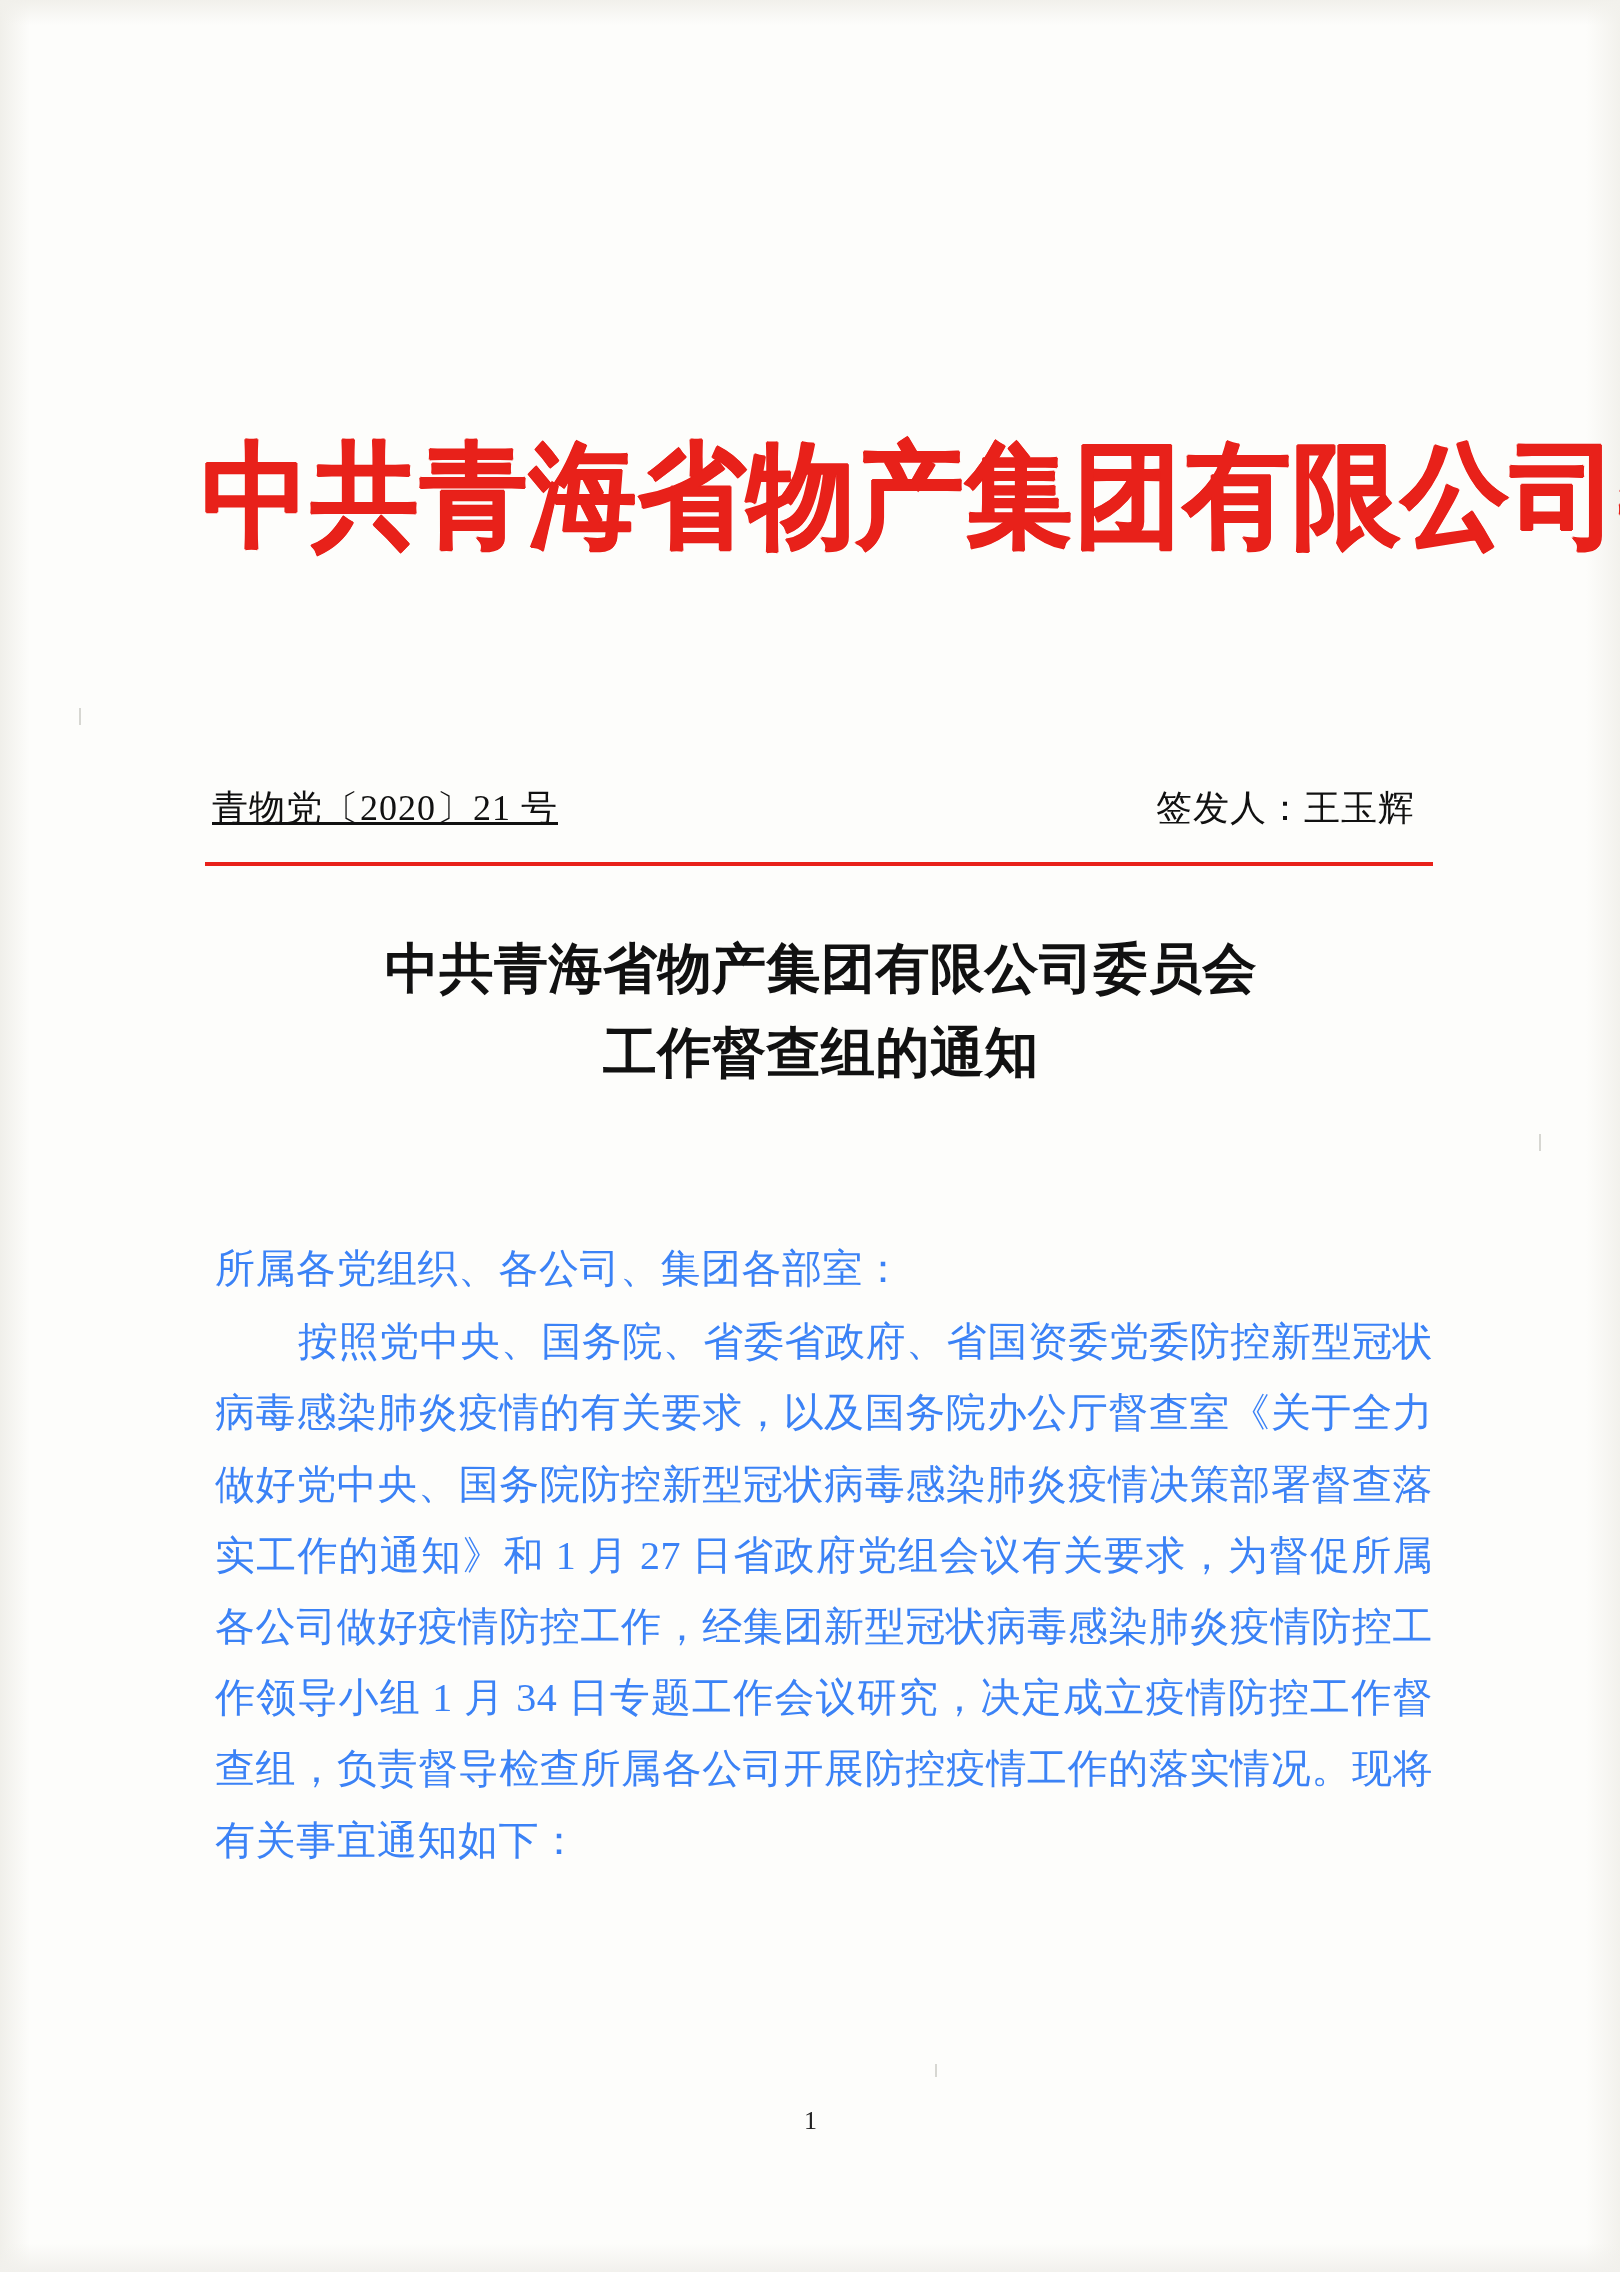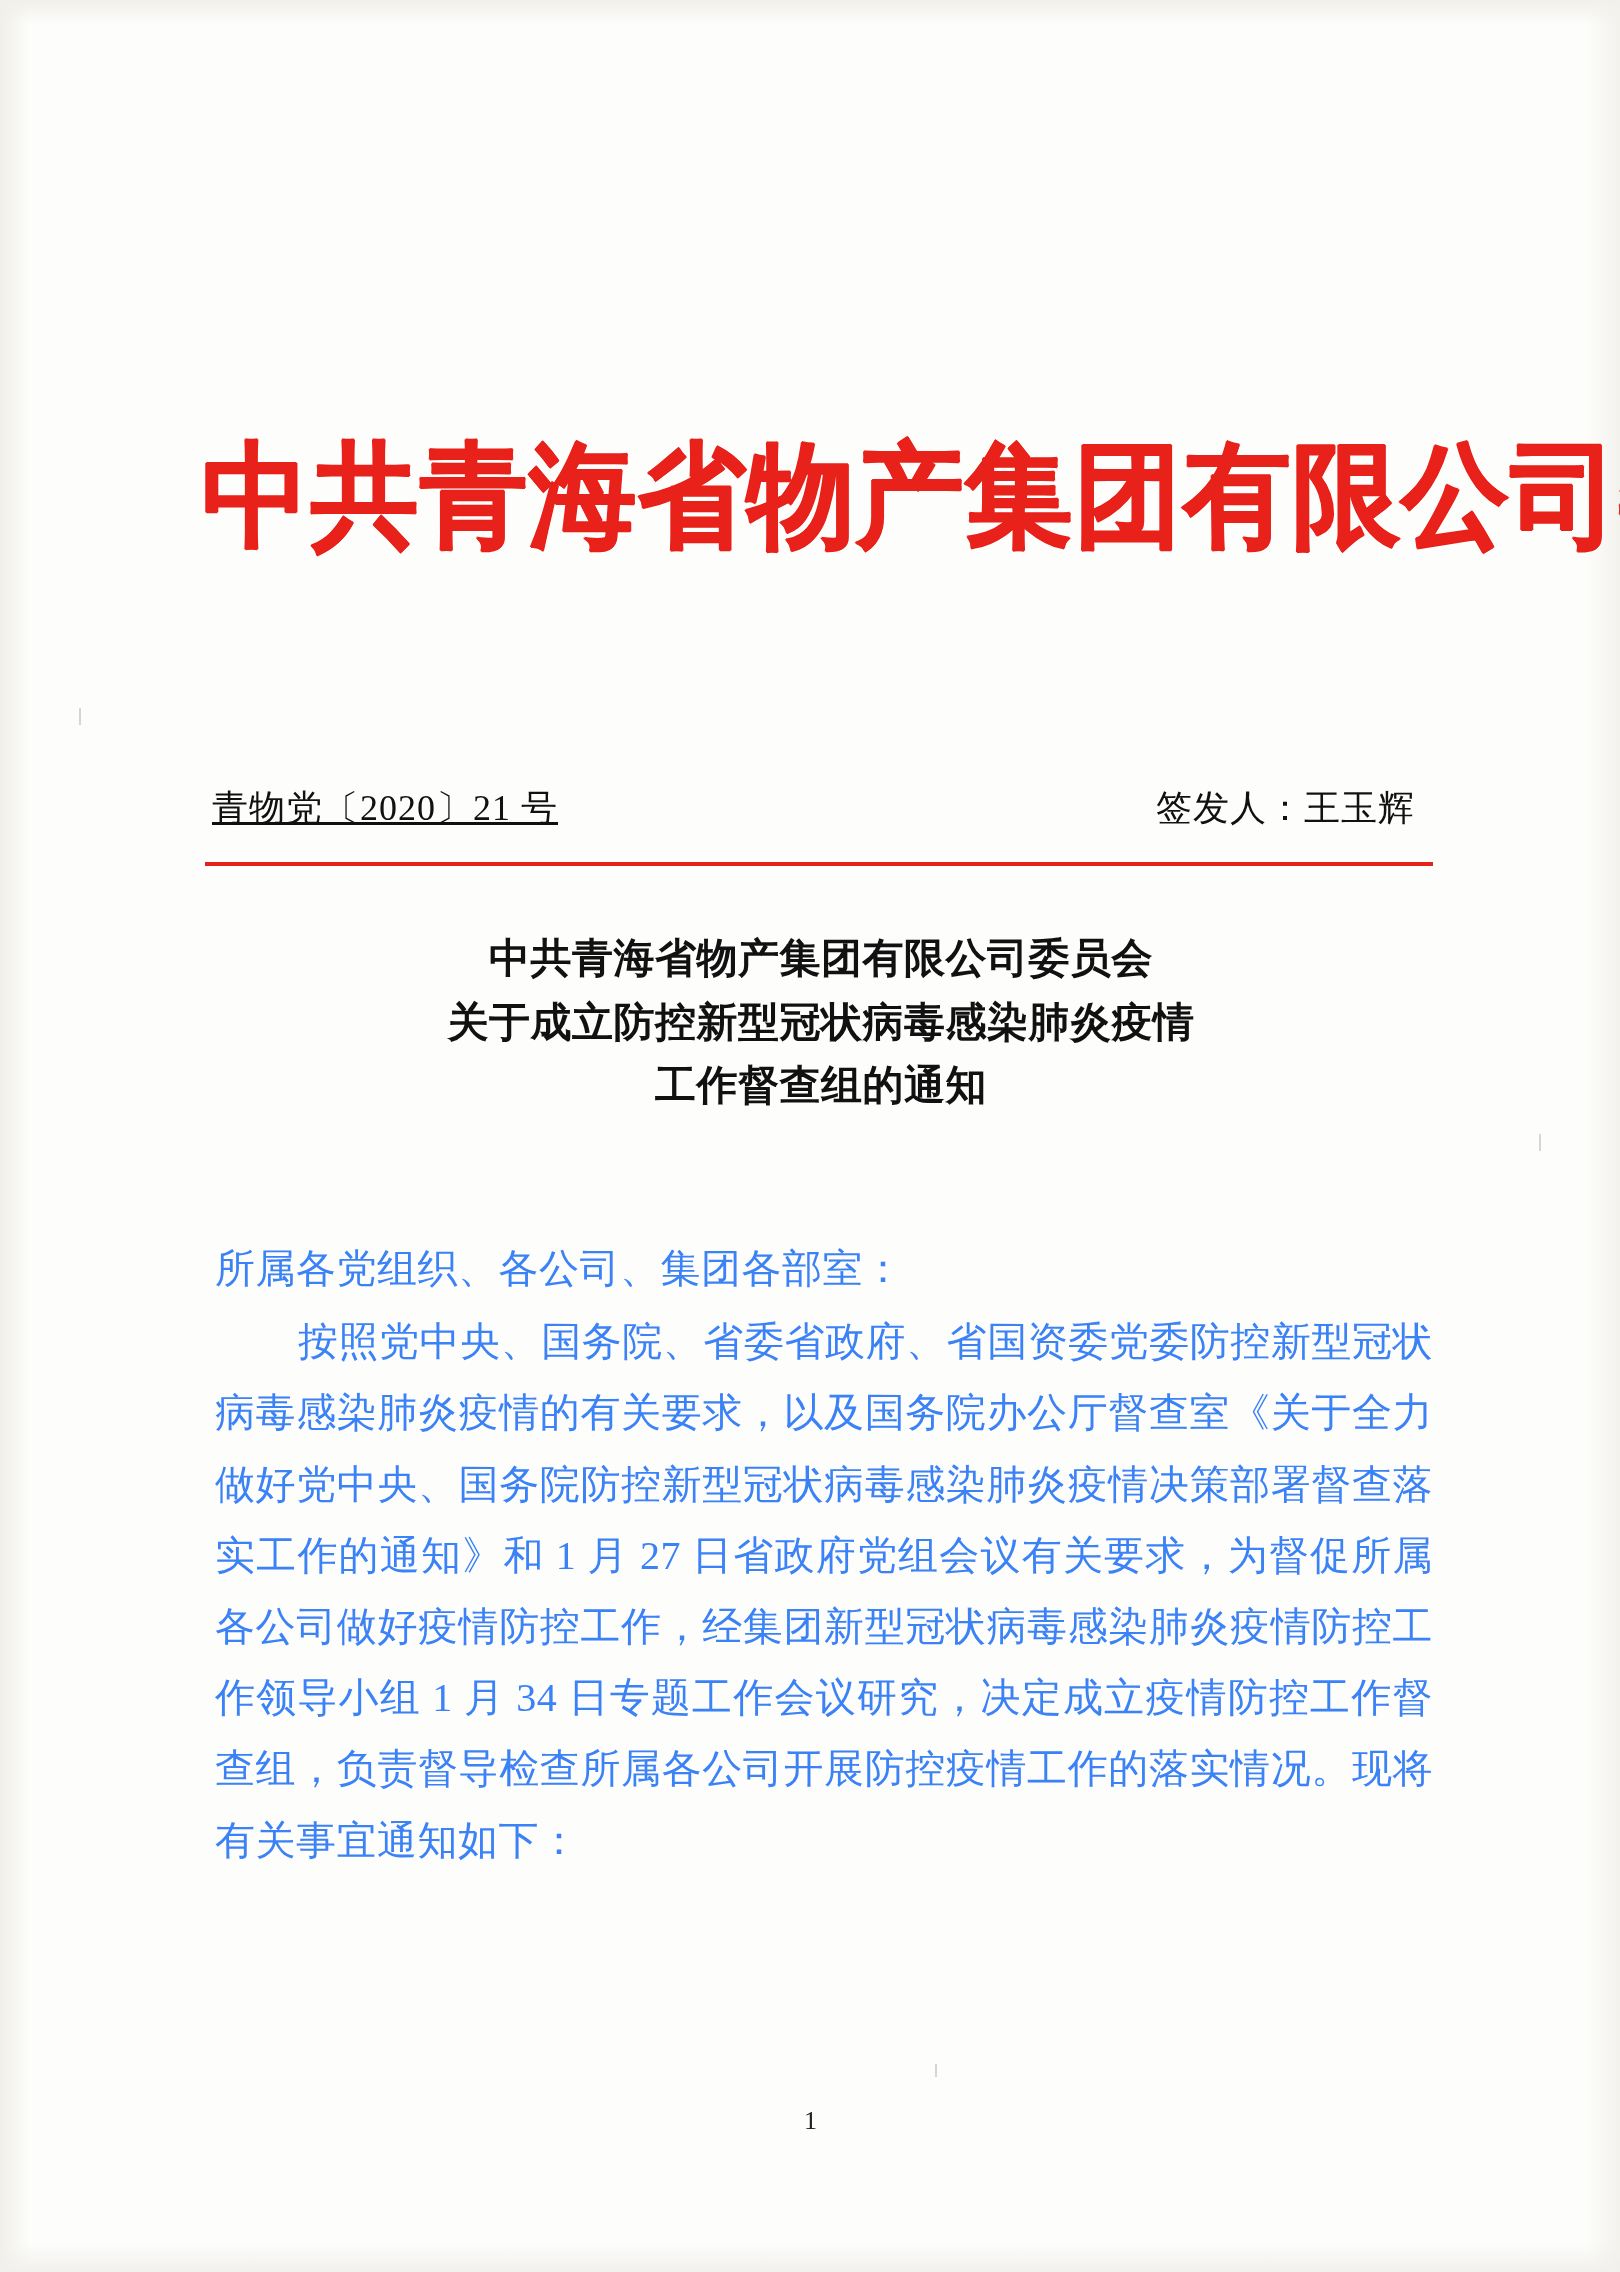--- a/index.html
+++ b/index.html
@@ -117,21 +117,21 @@
 
   
   .doc-title {
     position: absolute;
     left: 212px;
     top: 927px;
     width: 1218px;
     text-align: center;
     font-family: "DejaVu Sans", "Liberation Sans", sans-serif;
     font-weight: bold;
-    font-size: 41px;
+    font-size: 54px;
     line-height: 1.55;
     color: #111;
     letter-spacing: 0.5px;
   }
   .doc-title div {
     white-space: nowrap;
   }
 
   
   .body-block {
@@ -190,21 +190,20 @@
 
     <div class="docnum-row">
       <div class="docnum">青物党〔2020〕21 号</div>
       <div class="signer">签发人：王玉辉</div>
     </div>
 
     <div class="red-rule"></div>
 
     <div class="doc-title">
       <div>中共青海省物产集团有限公司委员会</div>
-      <div>关于成立防控新型冠状病毒感染肺炎疫情</div>
       <div>工作督查组的通知</div>
     </div>
 
     <div class="body-block">
       <div class="salutation">所属各党组织、各公司、集团各部室：</div>
       <div class="para">按照党中央、国务院、省委省政府、省国资委党委防控新型冠状病毒感染肺炎疫情的有关要求，以及国务院办公厅督查室《关于全力做好党中央、国务院防控新型冠状病毒感染肺炎疫情决策部署督查落实工作的通知》和 1 月 27 日省政府党组会议有关要求，为督促所属各公司做好疫情防控工作，经集团新型冠状病毒感染肺炎疫情防控工作领导小组 1 月 34 日专题工作会议研究，决定成立疫情防控工作督查组，负责督导检查所属各公司开展防控疫情工作的落实情况。现将有关事宜通知如下：</div>
     </div>
 
     <div class="page-number">1</div>
 

